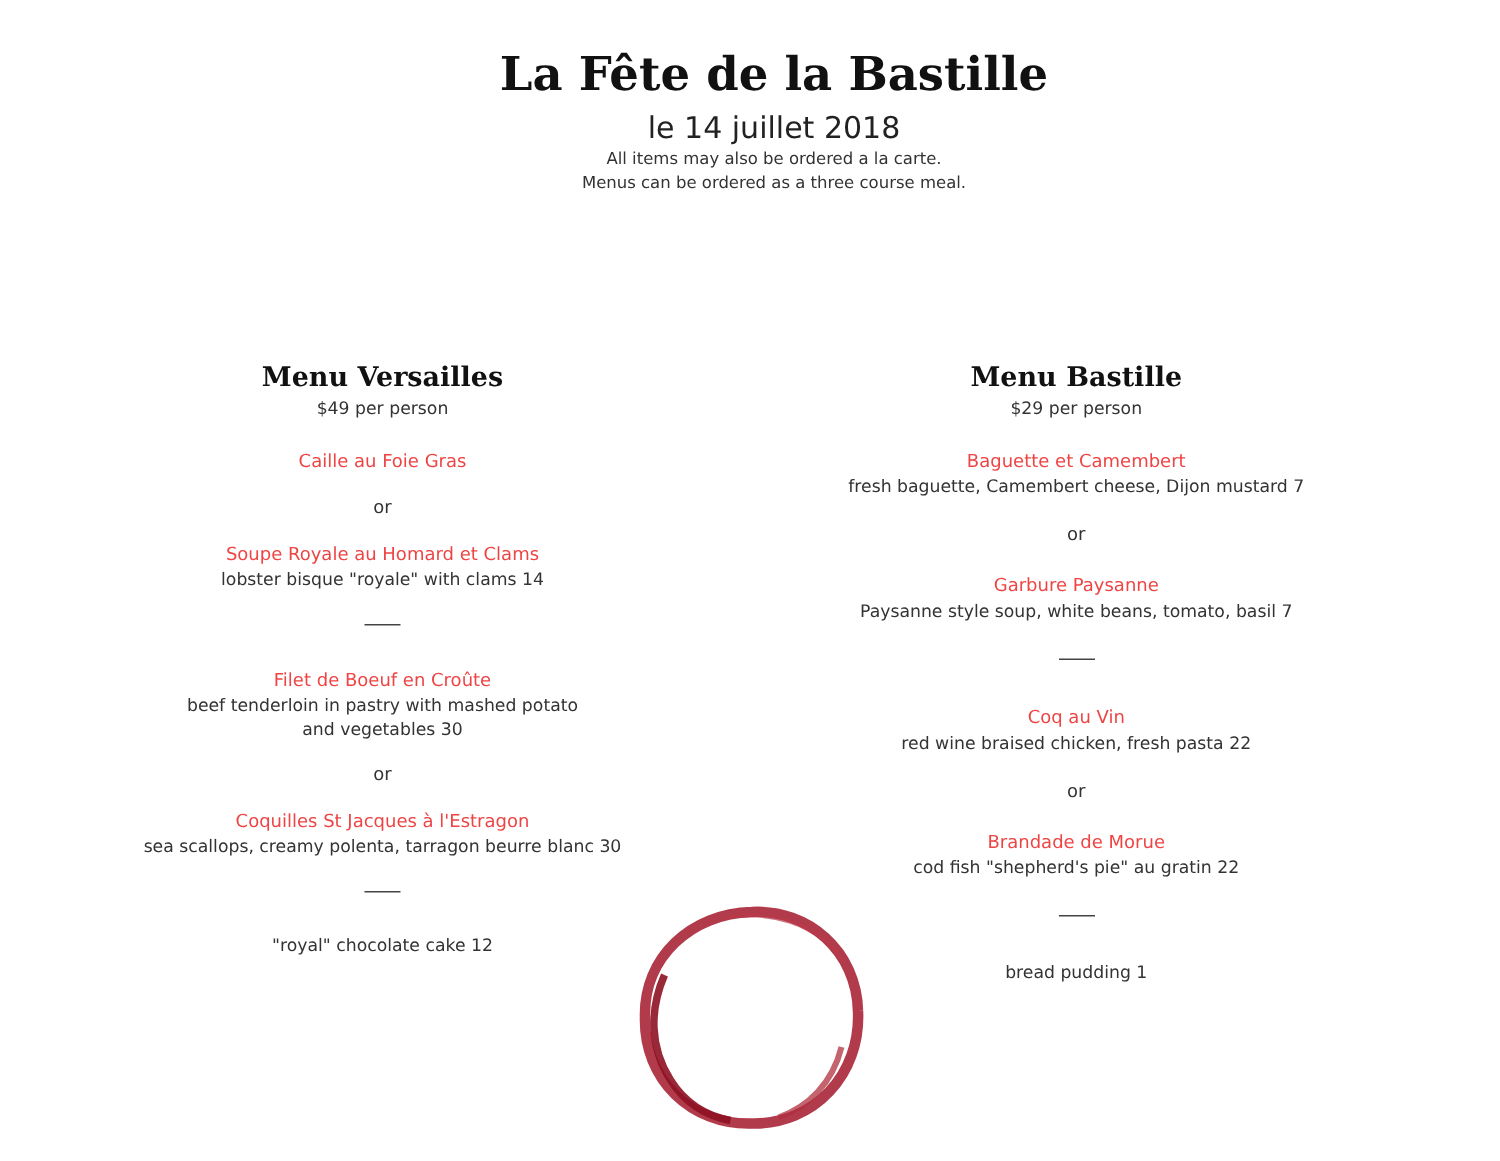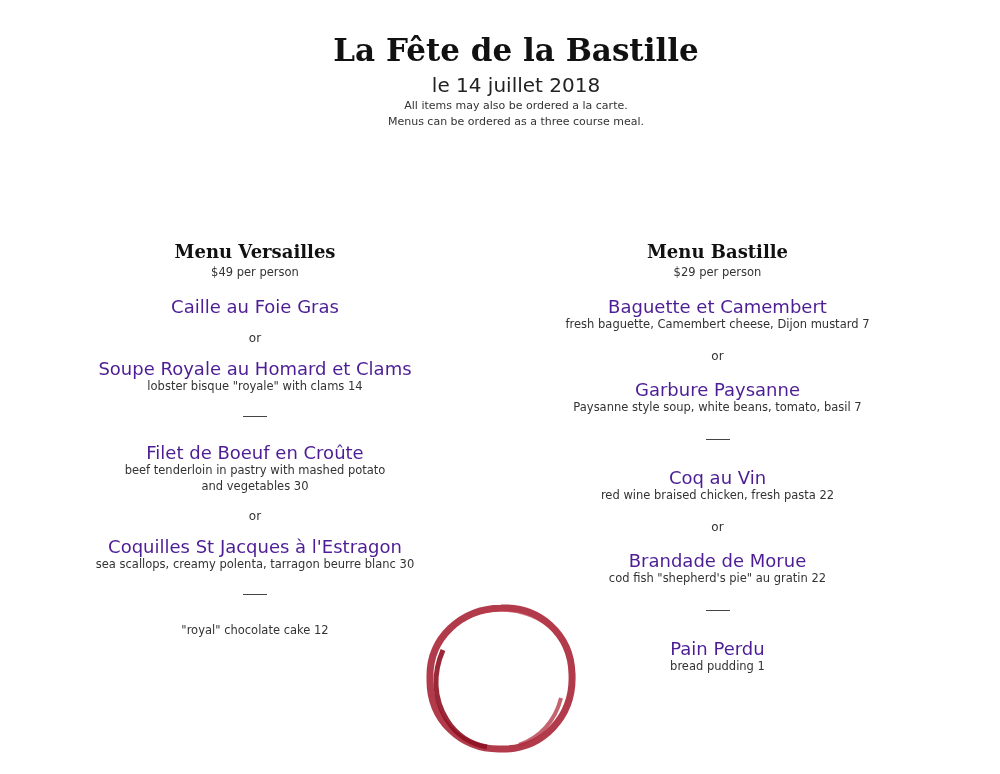--- a/index.html
+++ b/index.html
@@ -19,21 +19,21 @@
     .col { position: absolute; top: 196px; text-align: center; }
     .col.left { left: 40px; width: 430px; }
     .col.right { left: 520px; width: 395px; }
 
     .menu-name {
       font-family: "DejaVu Serif", serif; font-weight: bold;
       font-size: 18px; color: #111; line-height: 24px; margin-top: 44px;
     }
     .menu-price { font-size: 11.5px; color: #333; line-height: 16px; margin-bottom: 18px; }
 
-    .dish-name { font-size: 18px; color: #4c1d95; line-height: 18px; }
+    .dish-name { font-size: 12px; color: #ef4444; line-height: 18px; }
     .dish-desc { font-size: 11.5px; color: #333; line-height: 16px; white-space: pre-line; }
     .or { font-size: 12px; color: #333; line-height: 16px; margin: 14px 0 14px; }
     .divider-wrap { height: 16px; margin: 14px 0 20px; display: flex; justify-content: center; align-items: center; }
     .divider { width: 24px; height: 1px; background: #444; }
 
     .right .or { margin: 16px 0 17px; }
     .right .divider-wrap { margin: 16px 0 22px; }
 
     .logo { position: absolute; left: 421px; top: 598px; width: 160px; height: 160px; }
     .logo-text {
@@ -126,21 +126,20 @@
       <div class="dish-desc">cod fish "shepherd's pie" au gratin  22</div>
     </div>
   </div>
 
   <div class="divider-wrap">
       <div class="divider"></div>
     </div>
 
   <div>
     <div>
-      <div class="dish-name">Pain Perdu</div>
       <div class="dish-desc">bread pudding  1</div>
     </div>
   </div>
 </div>
 
 <div class="logo">
   <svg width="160" height="160" viewBox="0 0 160 160">
     <path d="M80 10 C 118 8, 150 36, 151 76 C 153 118, 122 152, 80 151 C 40 152, 8 122, 9 80 C 8 40, 40 11, 80 10 Z" fill="none" stroke="#a3192b" stroke-width="7" opacity="0.85"></path>
     <path d="M22 52 C 12 75, 12 100, 26 122 C 36 138, 50 146, 66 149" fill="none" stroke="#8e1222" stroke-width="5" opacity="0.9"></path>
     <path d="M60 14 C 90 8, 124 16, 142 44" fill="none" stroke="#b83a4a" stroke-width="3" opacity="0.7"></path>

